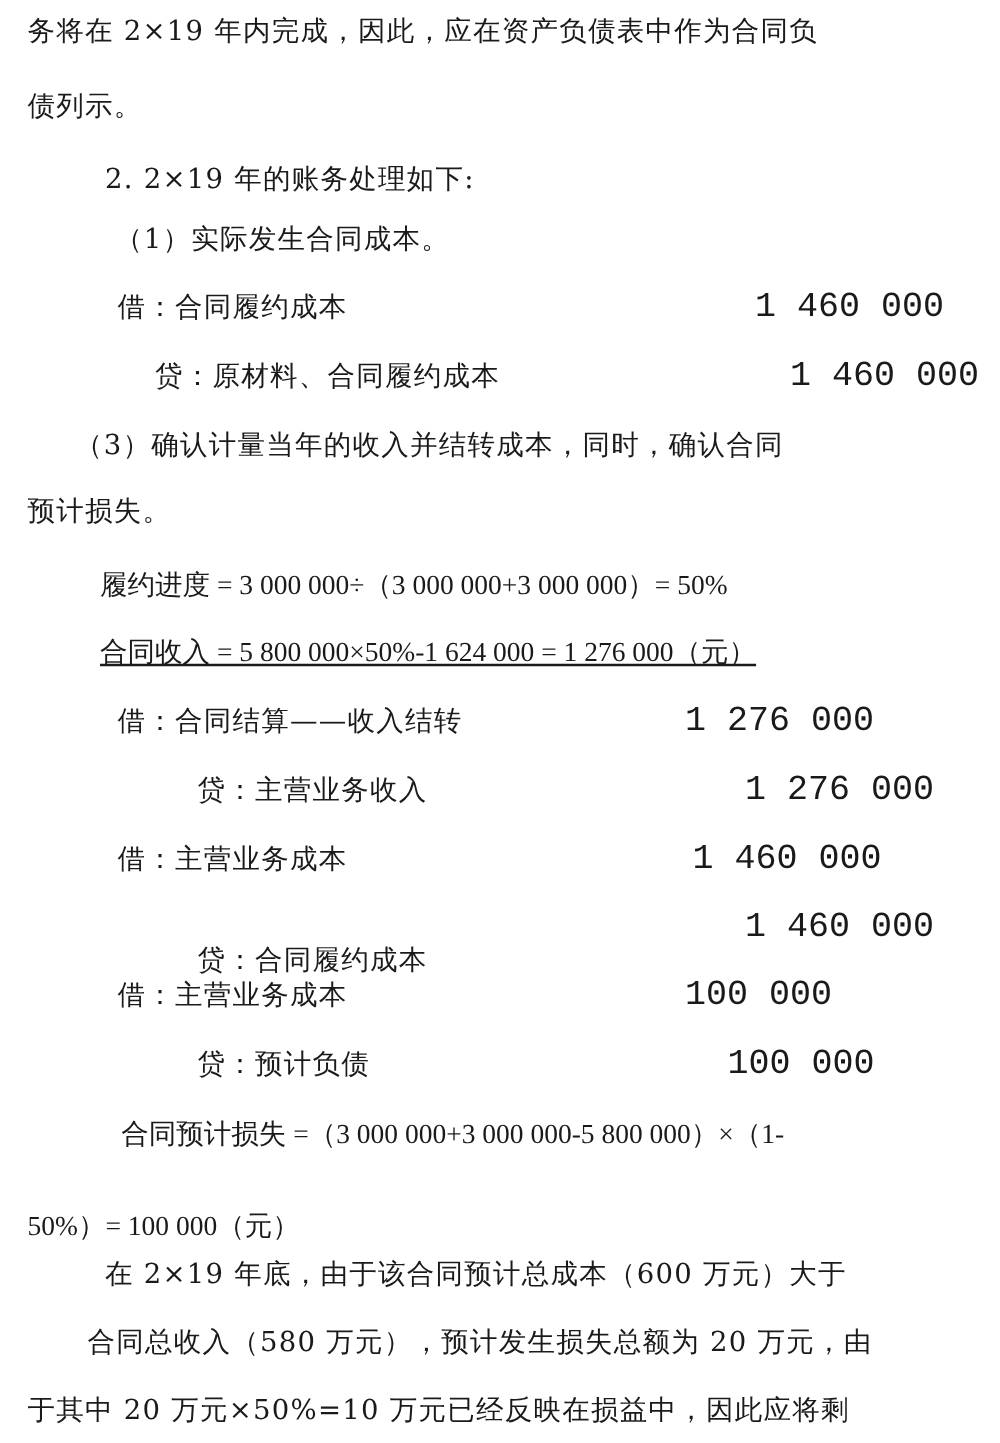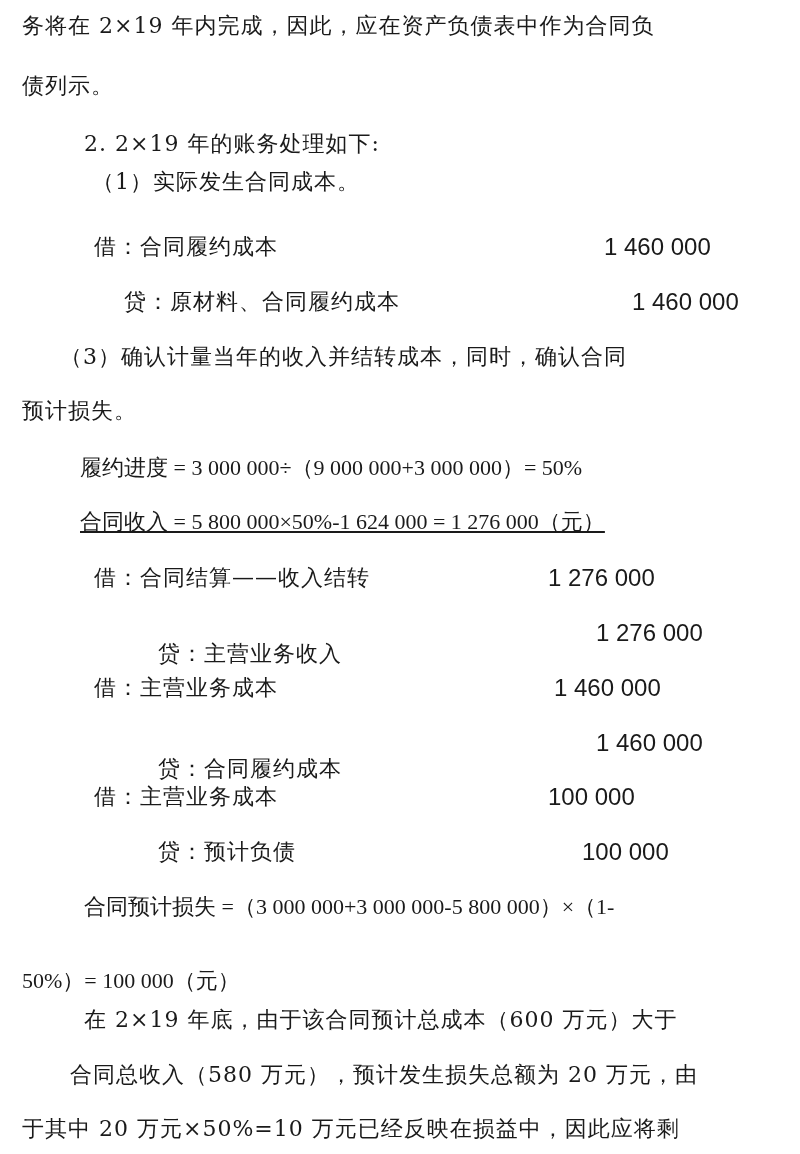--- a/index.html
+++ b/index.html
@@ -1,60 +1,60 @@
 <!DOCTYPE html>
 <html><head>
   <meta charset="utf-8">
   <style>
     html, body { margin:0; padding:0; background:#ffffff; }
     body { width:800px; height:1154px; position:relative; overflow:hidden;
            font-family:"DejaVu Serif","Liberation Serif",serif; color:#1a1a1a; }
     .line { position:absolute; white-space:nowrap; font-size:22px; line-height:36px; letter-spacing:1px; }
     .num { font-family:"Liberation Serif","DejaVu Serif",serif; letter-spacing:0; }
-    .amt { position:absolute; white-space:nowrap; font-family:Liberation Sans, sans-serif; font-size:24px; line-height:36px; }
+    .amt { position:absolute; white-space:nowrap; font-family:Liberation Mono, monospace; font-size:28px; line-height:36px; }
   </style>
 </head>
 <body>
 
 <div>
   <div class="line" style="left:22px; top:8px;">务将在 2×19 年内完成，因此，应在资产负债表中作为合同负</div>
   <div class="line" style="left:22px; top:68px;">债列示。</div>
 
   <div class="line" style="left:84px; top:126px;">2.  2×19 年的账务处理如下:</div>
-  <div class="line" style="left:92px; top:164px;">（1）实际发生合同成本。</div>
+  <div class="line" style="left:92px; top:174px;">（1）实际发生合同成本。</div>
 
   <div class="line" style="left:94px; top:229px;">借：合同履约成本</div>
   <div class="amt" style="left:604px; top:229px;">1 460 000</div>
 
   <div class="line" style="left:124px; top:284px;">贷：原材料、合同履约成本</div>
   <div class="amt" style="left:632px; top:284px;">1 460 000</div>
 
   <div class="line" style="left:60px; top:339px;">（3）确认计量当年的收入并结转成本，同时，确认合同</div>
-  <div class="line" style="left:22px; top:393px;">预计损失。</div>
+  <div class="line" style="left:22px; top:393px;font-family:Liberation Mono, monospace;">预计损失。</div>
 
-  <div class="line num" style="left:80px; top:450px;">履约进度 = 3 000 000÷（9 000 000+3 000 000）= 50%</div>
+  <div class="line num" style="left:80px; top:450px;">履约进度 = 3 000 000÷（3 000 000+3 000 000）= 50%</div>
   <div class="line num" style="left:80px; top:504px;text-decoration:underline;">合同收入 = 5 800 000×50%-1 624 000 = 1 276 000（元）</div>
 
   <div class="line" style="left:94px; top:560px;">借：合同结算——收入结转</div>
   <div class="amt" style="left:548px; top:560px;">1 276 000</div>
 
-  <div class="line" style="left:158px; top:615px;margin-top:21px;">贷：主营业务收入</div>
+  <div class="line" style="left:158px; top:615px;">贷：主营业务收入</div>
   <div class="amt" style="left:596px; top:615px;">1 276 000</div>
 
   <div class="line" style="left:94px; top:670px;">借：主营业务成本</div>
   <div class="amt" style="left:554px; top:670px;">1 460 000</div>
 
   <div class="line" style="left:158px; top:725px;margin-top:26px;">贷：合同履约成本</div>
   <div class="amt" style="left:596px; top:725px;">1 460 000</div>
 
   <div class="line" style="left:94px; top:779px;">借：主营业务成本</div>
   <div class="amt" style="left:548px; top:779px;">100 000</div>
 
   <div class="line" style="left:158px; top:834px;">贷：预计负债</div>
   <div class="amt" style="left:582px; top:834px;">100 000</div>
 
-  <div class="line num" style="left:84px; top:889px;">合同预计损失 =（3 000 000+3 000 000-5 800 000）×（1-</div>
+  <div class="line num" style="left:97px; top:889px;">合同预计损失 =（3 000 000+3 000 000-5 800 000）×（1-</div>
   <div class="line num" style="left:22px; top:943px;margin-top:20px;">50%）= 100 000（元）</div>
 
   <div class="line" style="left:84px; top:1002px;">在 2×19 年底，由于该合同预计总成本（600 万元）大于</div>
   <div class="line" style="left:22px; top:1057px;margin-left:48px;">合同总收入（580 万元），预计发生损失总额为 20 万元，由</div>
   <div class="line" style="left:22px; top:1111px;">于其中 20 万元×50%=10 万元已经反映在损益中，因此应将剩</div>
 </div>
 
 </body></html>

